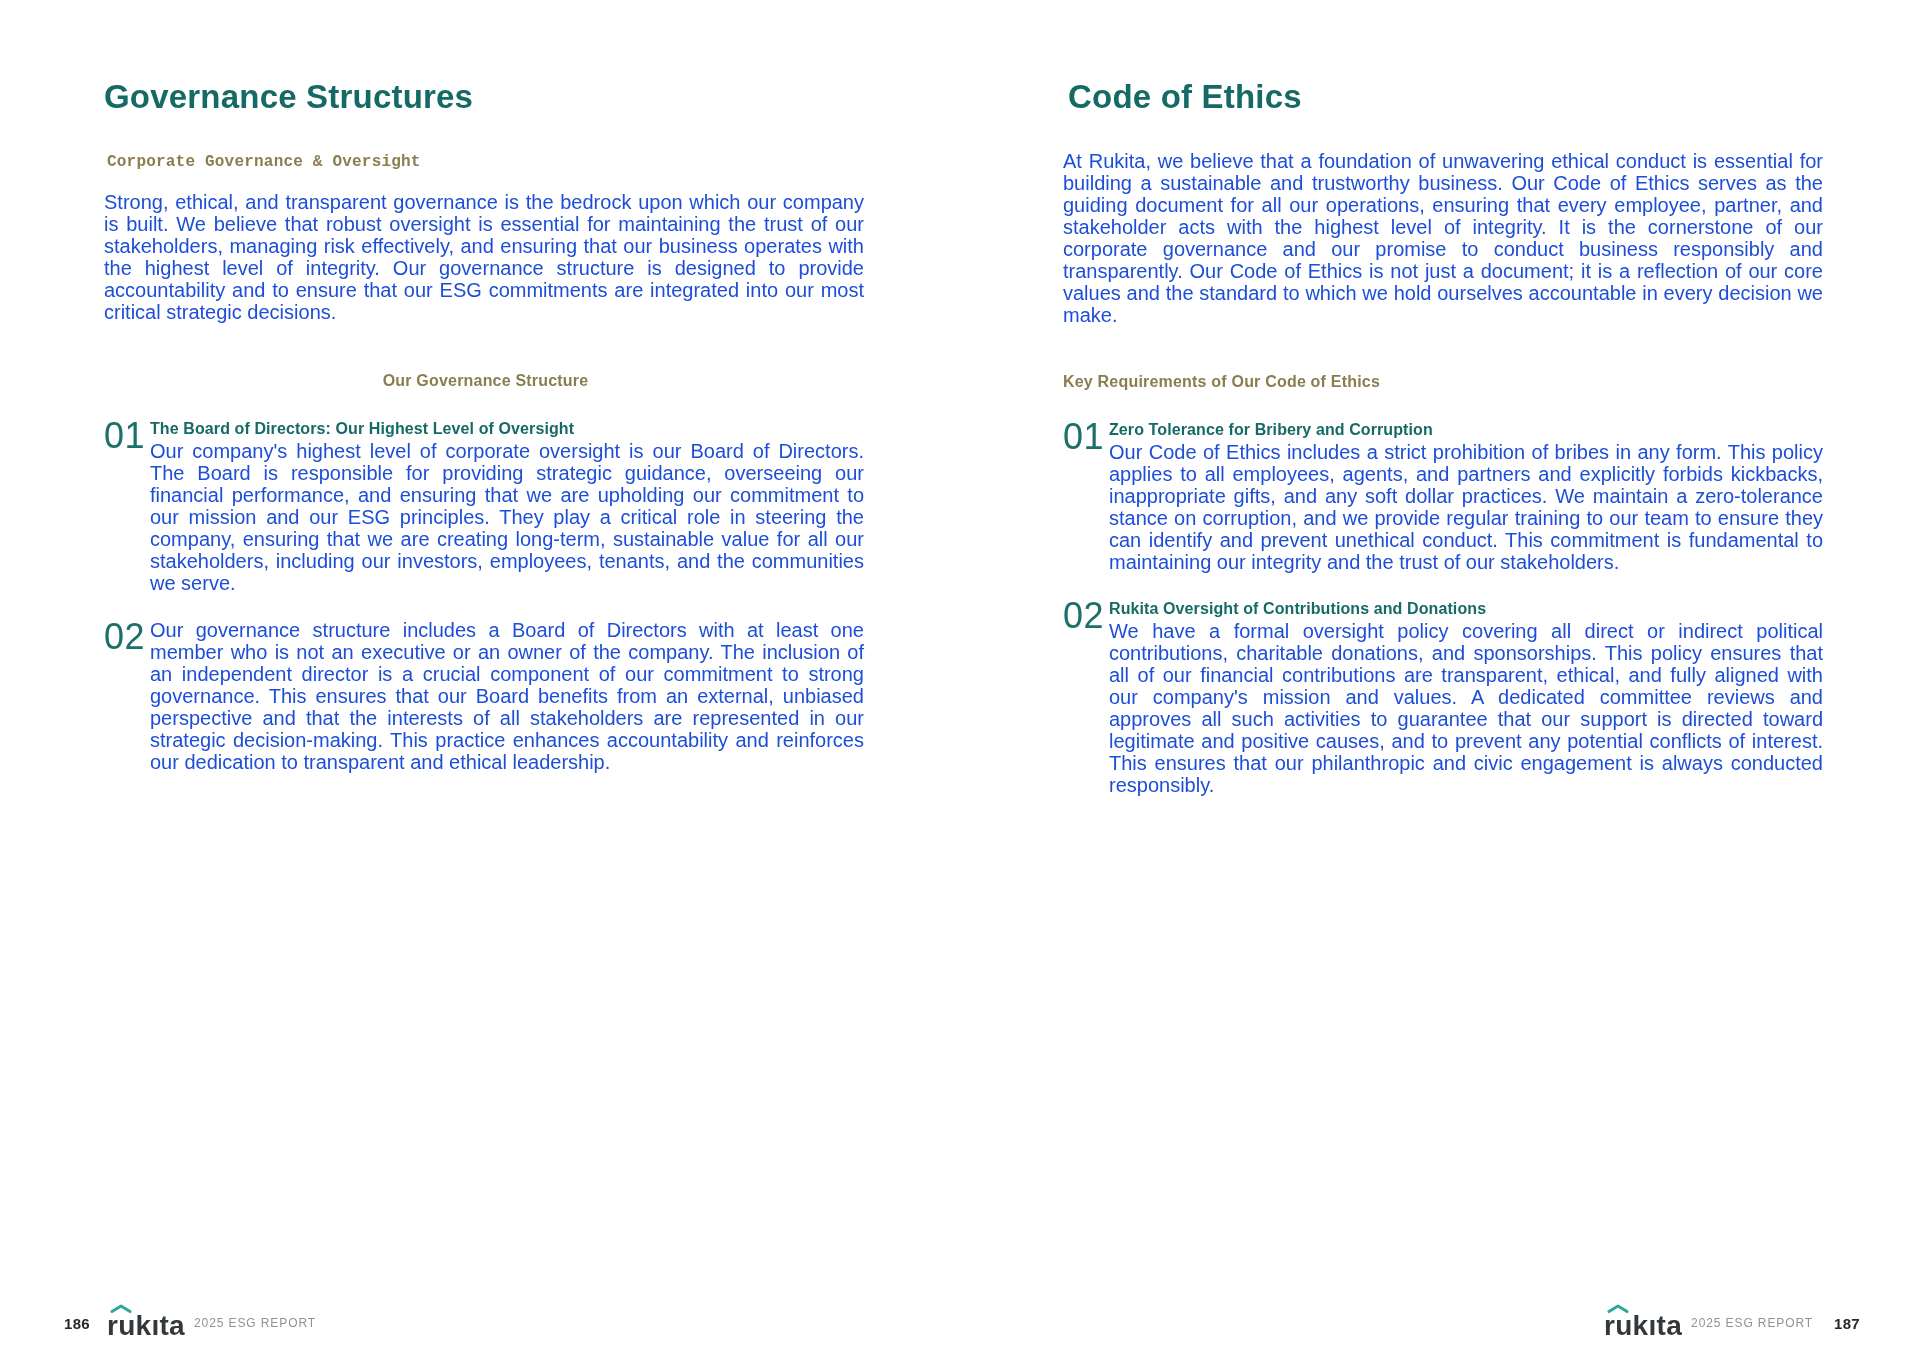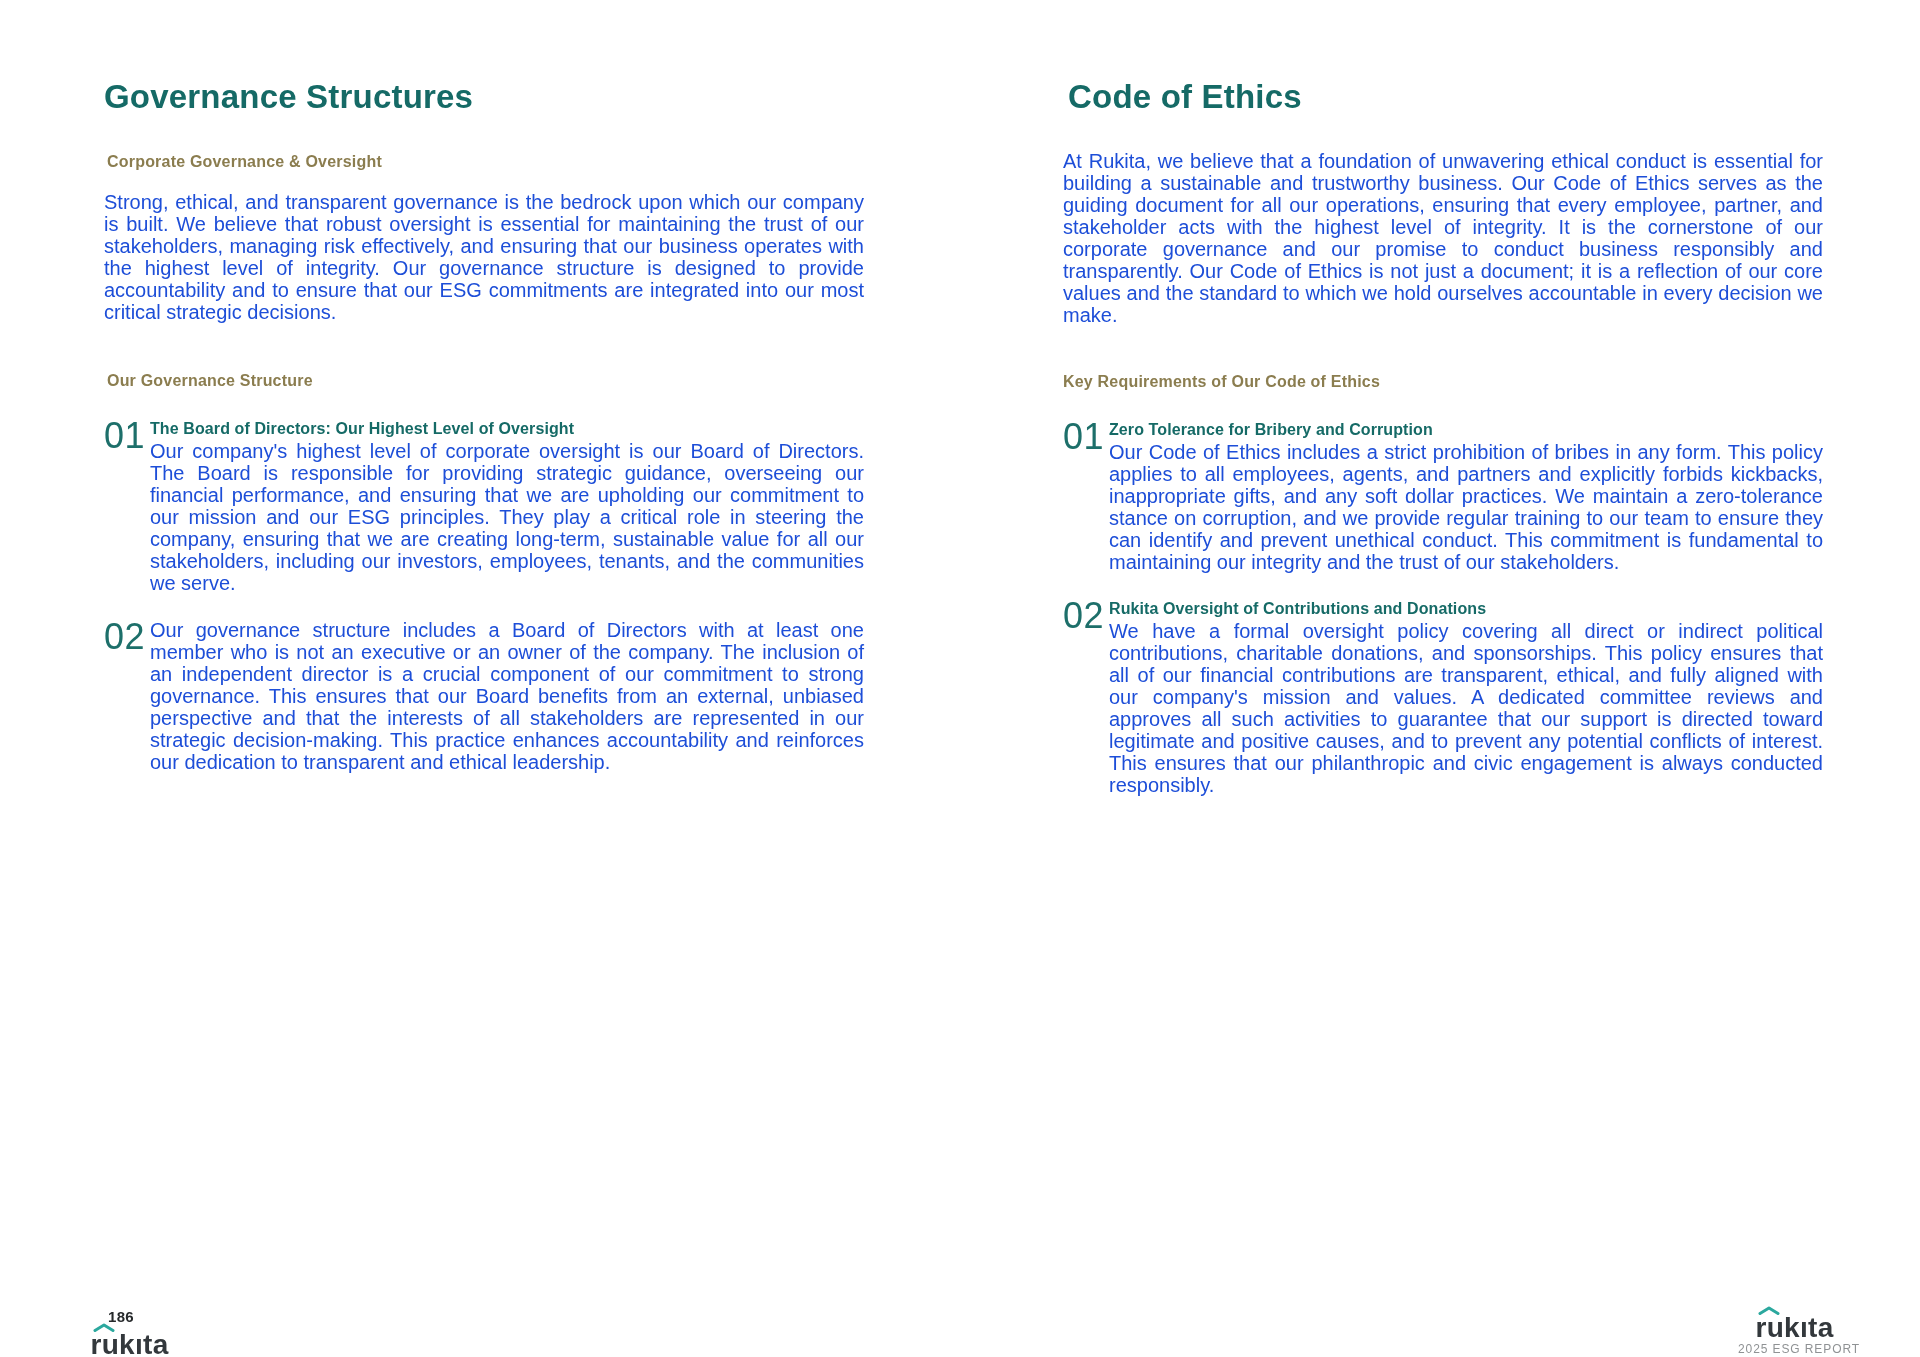--- a/index.html
+++ b/index.html
@@ -25,32 +25,32 @@
     letter-spacing: 0.2px;
   }
   .page-right .page-title { margin-left: 5px; }
 
   .section-label {
     font-size: 16px;
     font-weight: 700;
     color: #8b7d4f;
     letter-spacing: 0.2px;
   }
-  .label-top { margin-top: 37px; margin-left: 3px; }
+  .label-top { margin-top: 37px; margin-left: 3px; font-family: Liberation Mono, monospace; }
 
   .body-text {
     font-size: 20px;
     line-height: 22px;
     text-align: justify;
     color: #1d4ed8;
   }
   .intro-left  { margin-top: 20px; }
   .intro-right { margin-top: 34px; }
 
-  .list-label-left  { margin-top: 49px; margin-left: 3px; }
+  .list-label-left  { margin-top: 49px; margin-left: 3px; text-align: center; }
   .list-label-right { margin-top: 47px; }
 
   .item { display: flex; align-items: flex-start; }
   .item-gap-a { margin-top: 28px; }
   .item-gap-b { margin-top: 25px; }
 
   .item-number {
     flex: 0 0 46px;
     font-size: 36px;
     line-height: 0.92;
@@ -67,21 +67,20 @@
     color: #156a66;
     letter-spacing: 0.1px;
   }
 
   .footer {
     position: absolute;
     top: 1308px;
     height: 30px;
     display: flex;
     align-items: center;
-    flex-direction: column;
   }
   .footer-left  { left: 64px; }
   .footer-right { right: 60px; }
 
   .page-number {
     font-size: 15px;
     font-weight: 700;
     color: #26292b;
     letter-spacing: 0.3px;
   }

